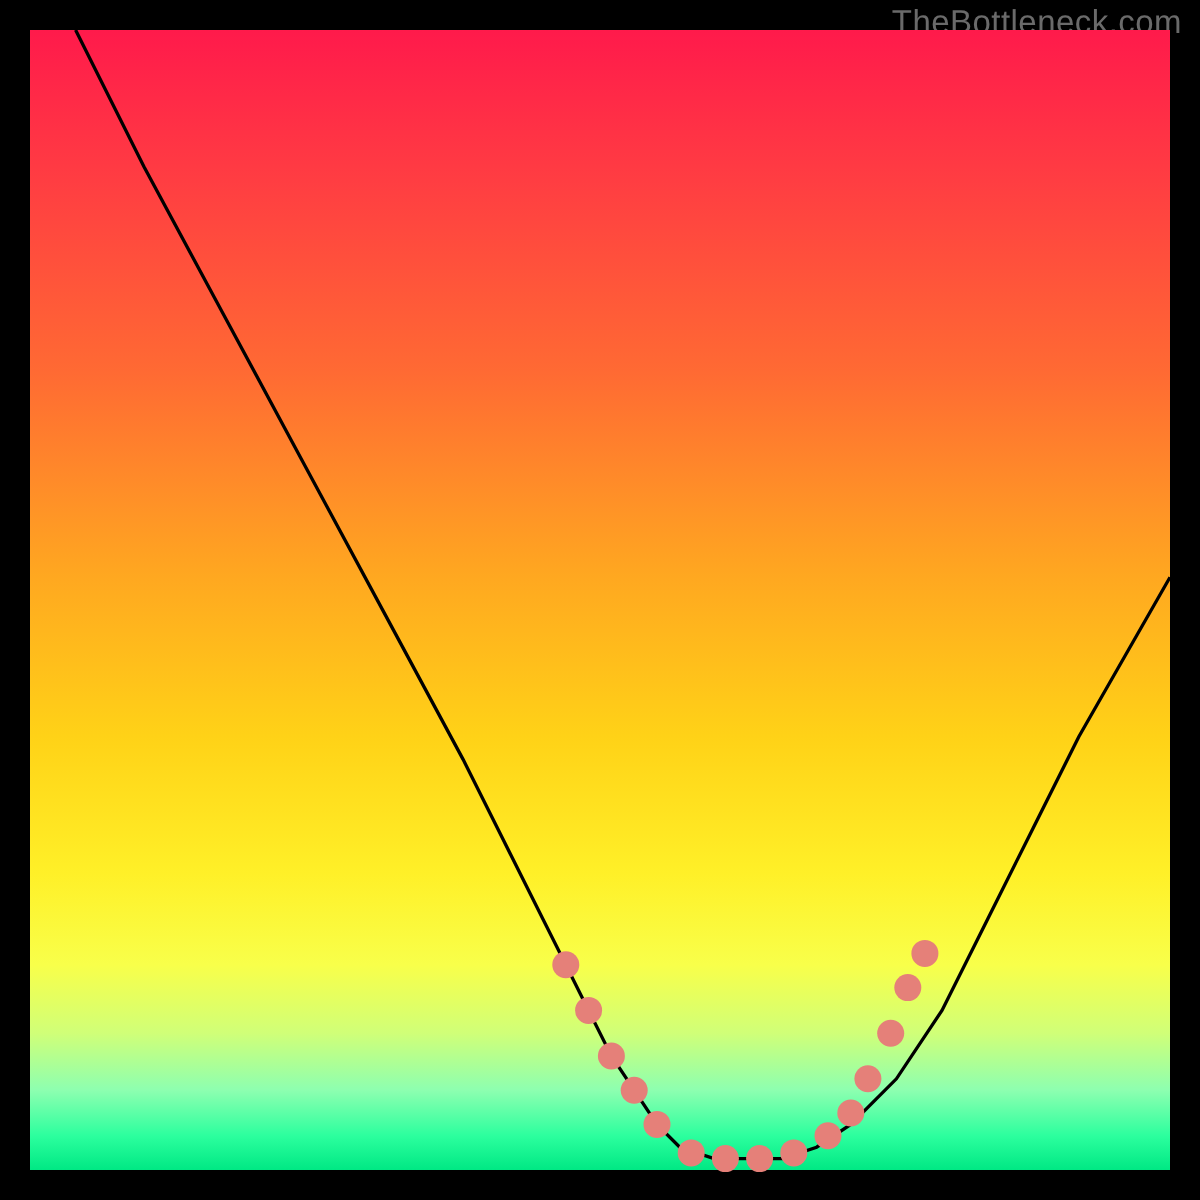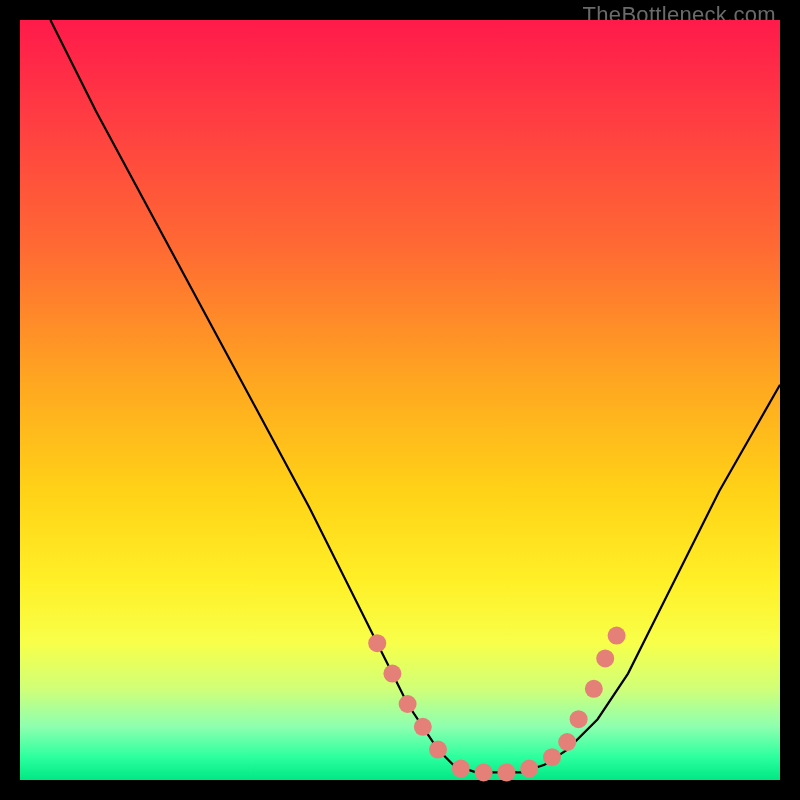--- a/index.html
+++ b/index.html
@@ -37,21 +37,21 @@
       #f8ff4a 82%,
       #d0ff78 88%,
       #8dffb0 93%,
       #2cff9e 97%,
       #00e884 100%
     );
   }
   .watermark {
     position: absolute;
     top: 2px;
-    right: 24px;
+    right: 12px;
     color: #6a6a6a;
     font-size: 22px;
     font-weight: 500;
     letter-spacing: 0.3px;
     user-select: none;
   }
   svg.curve {
     position: absolute;
     left: 0;
     top: 0;

